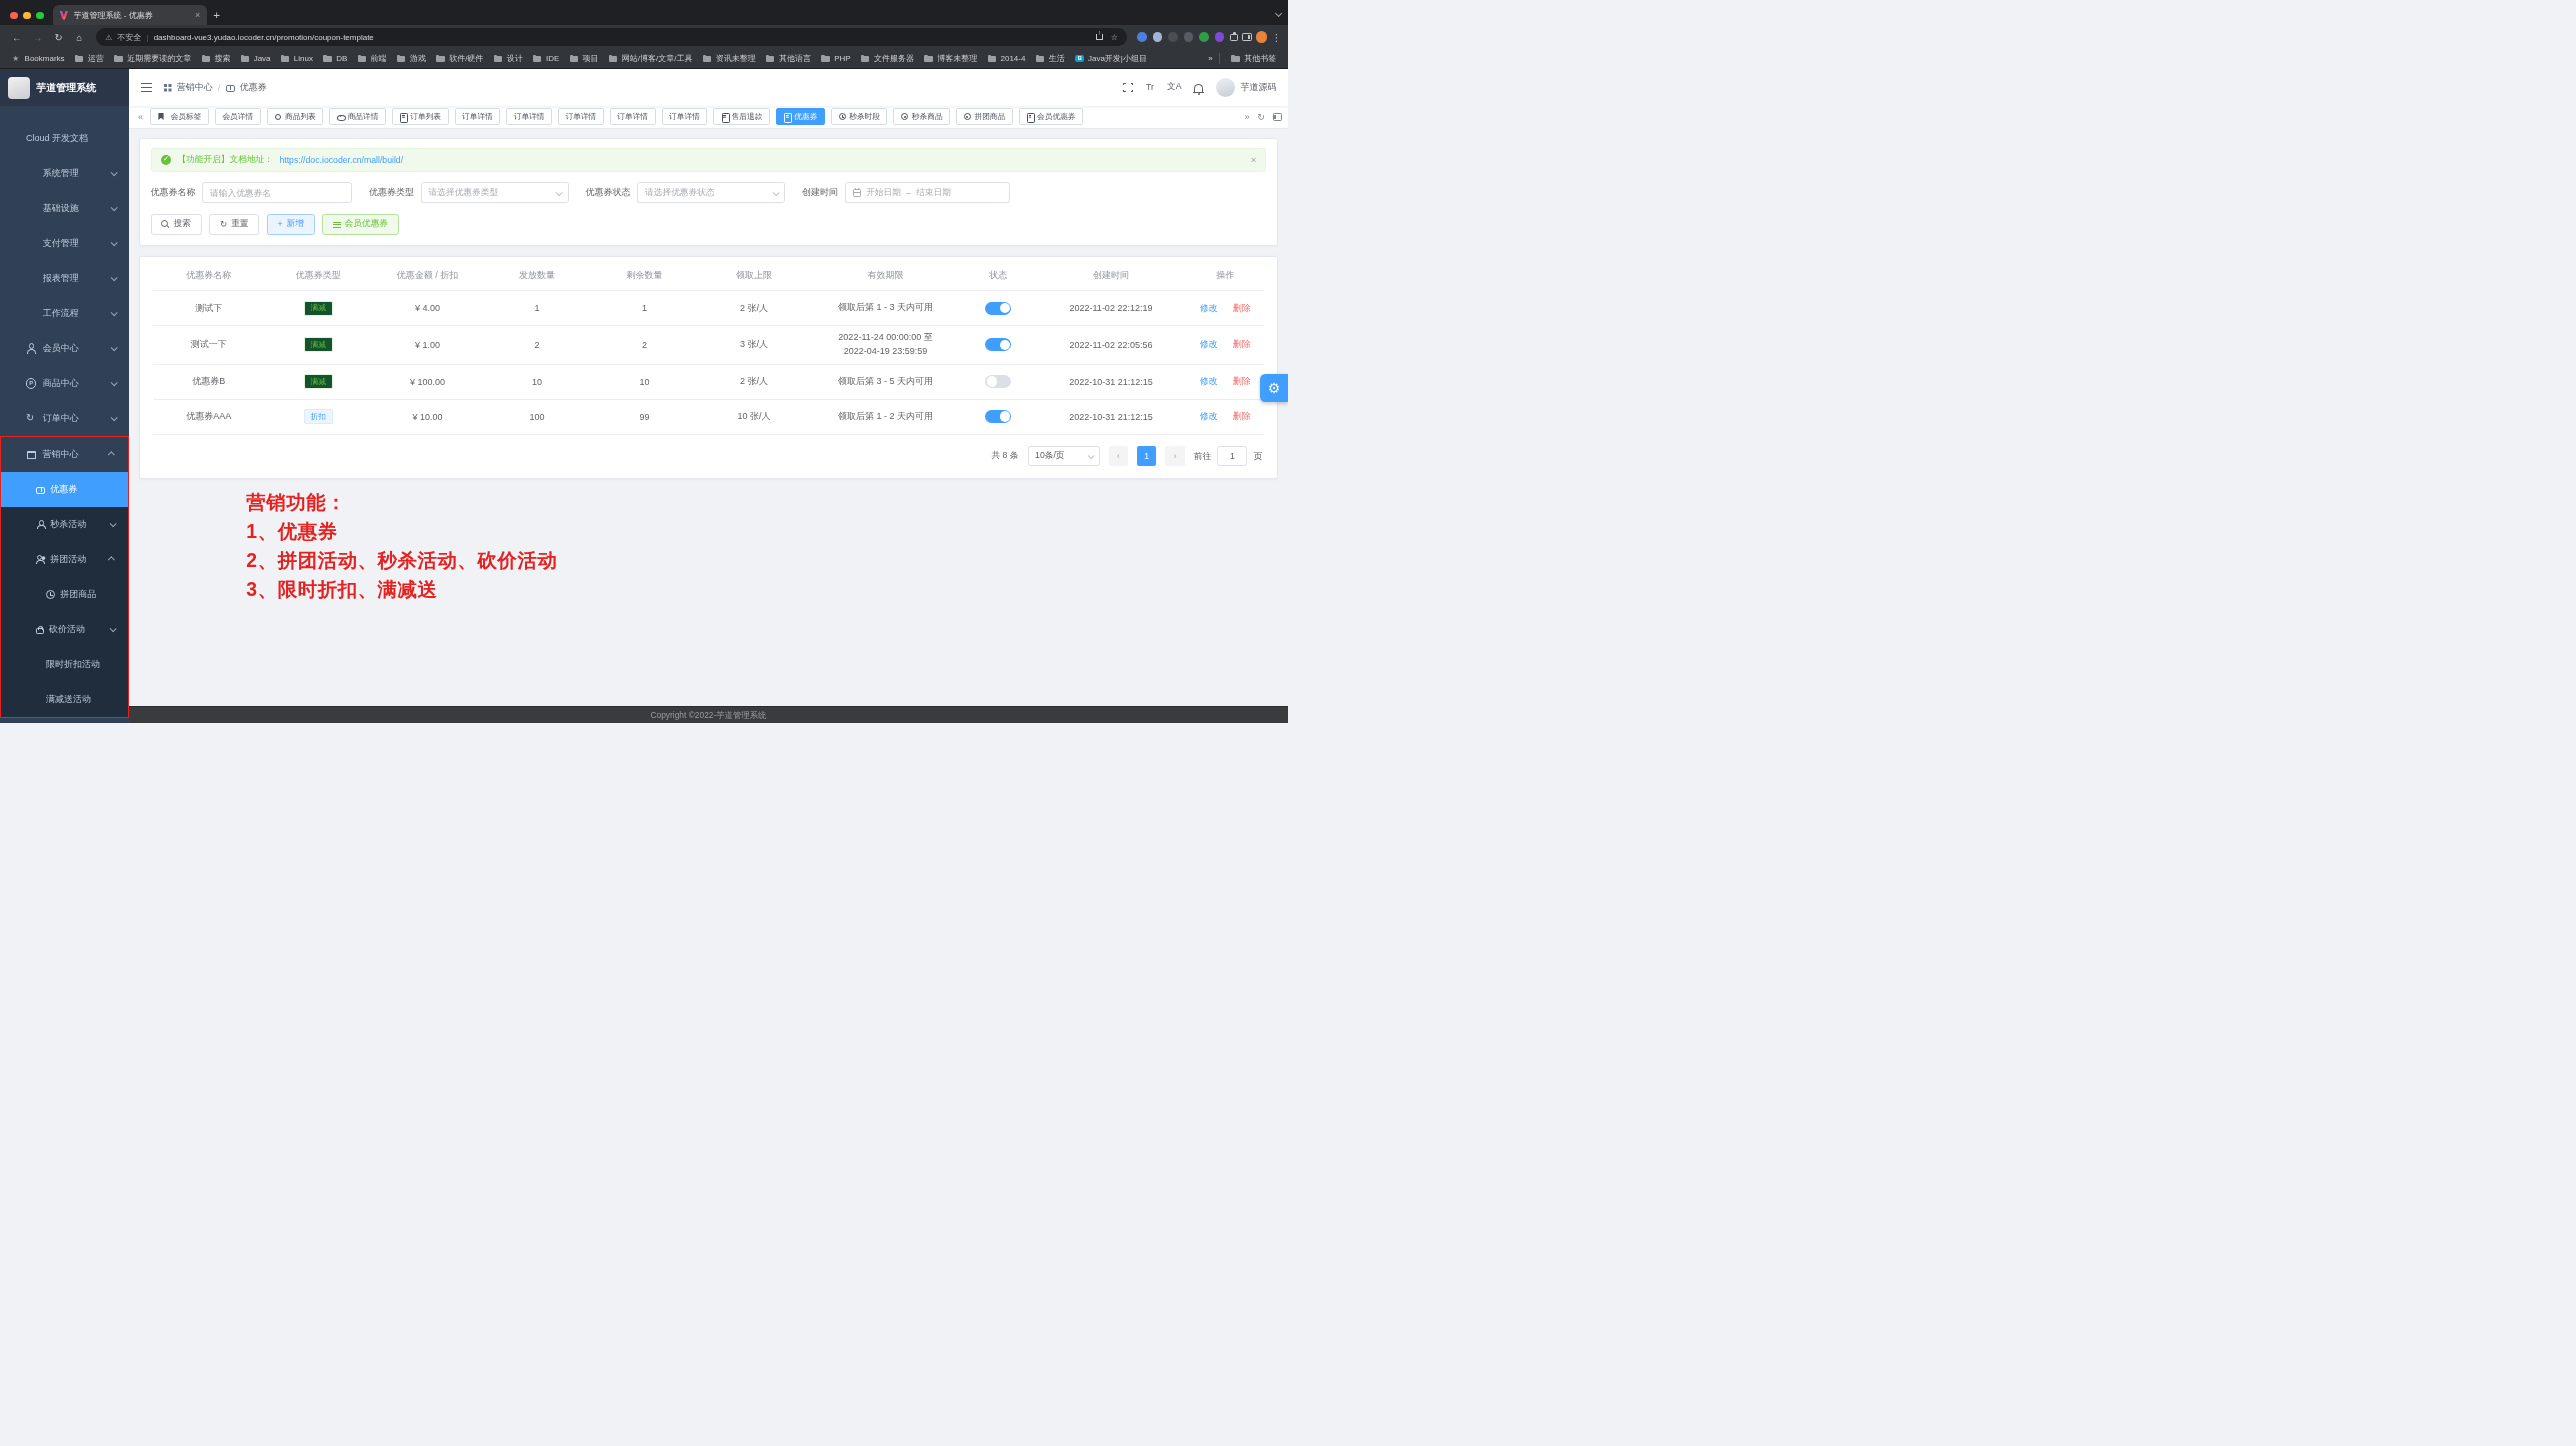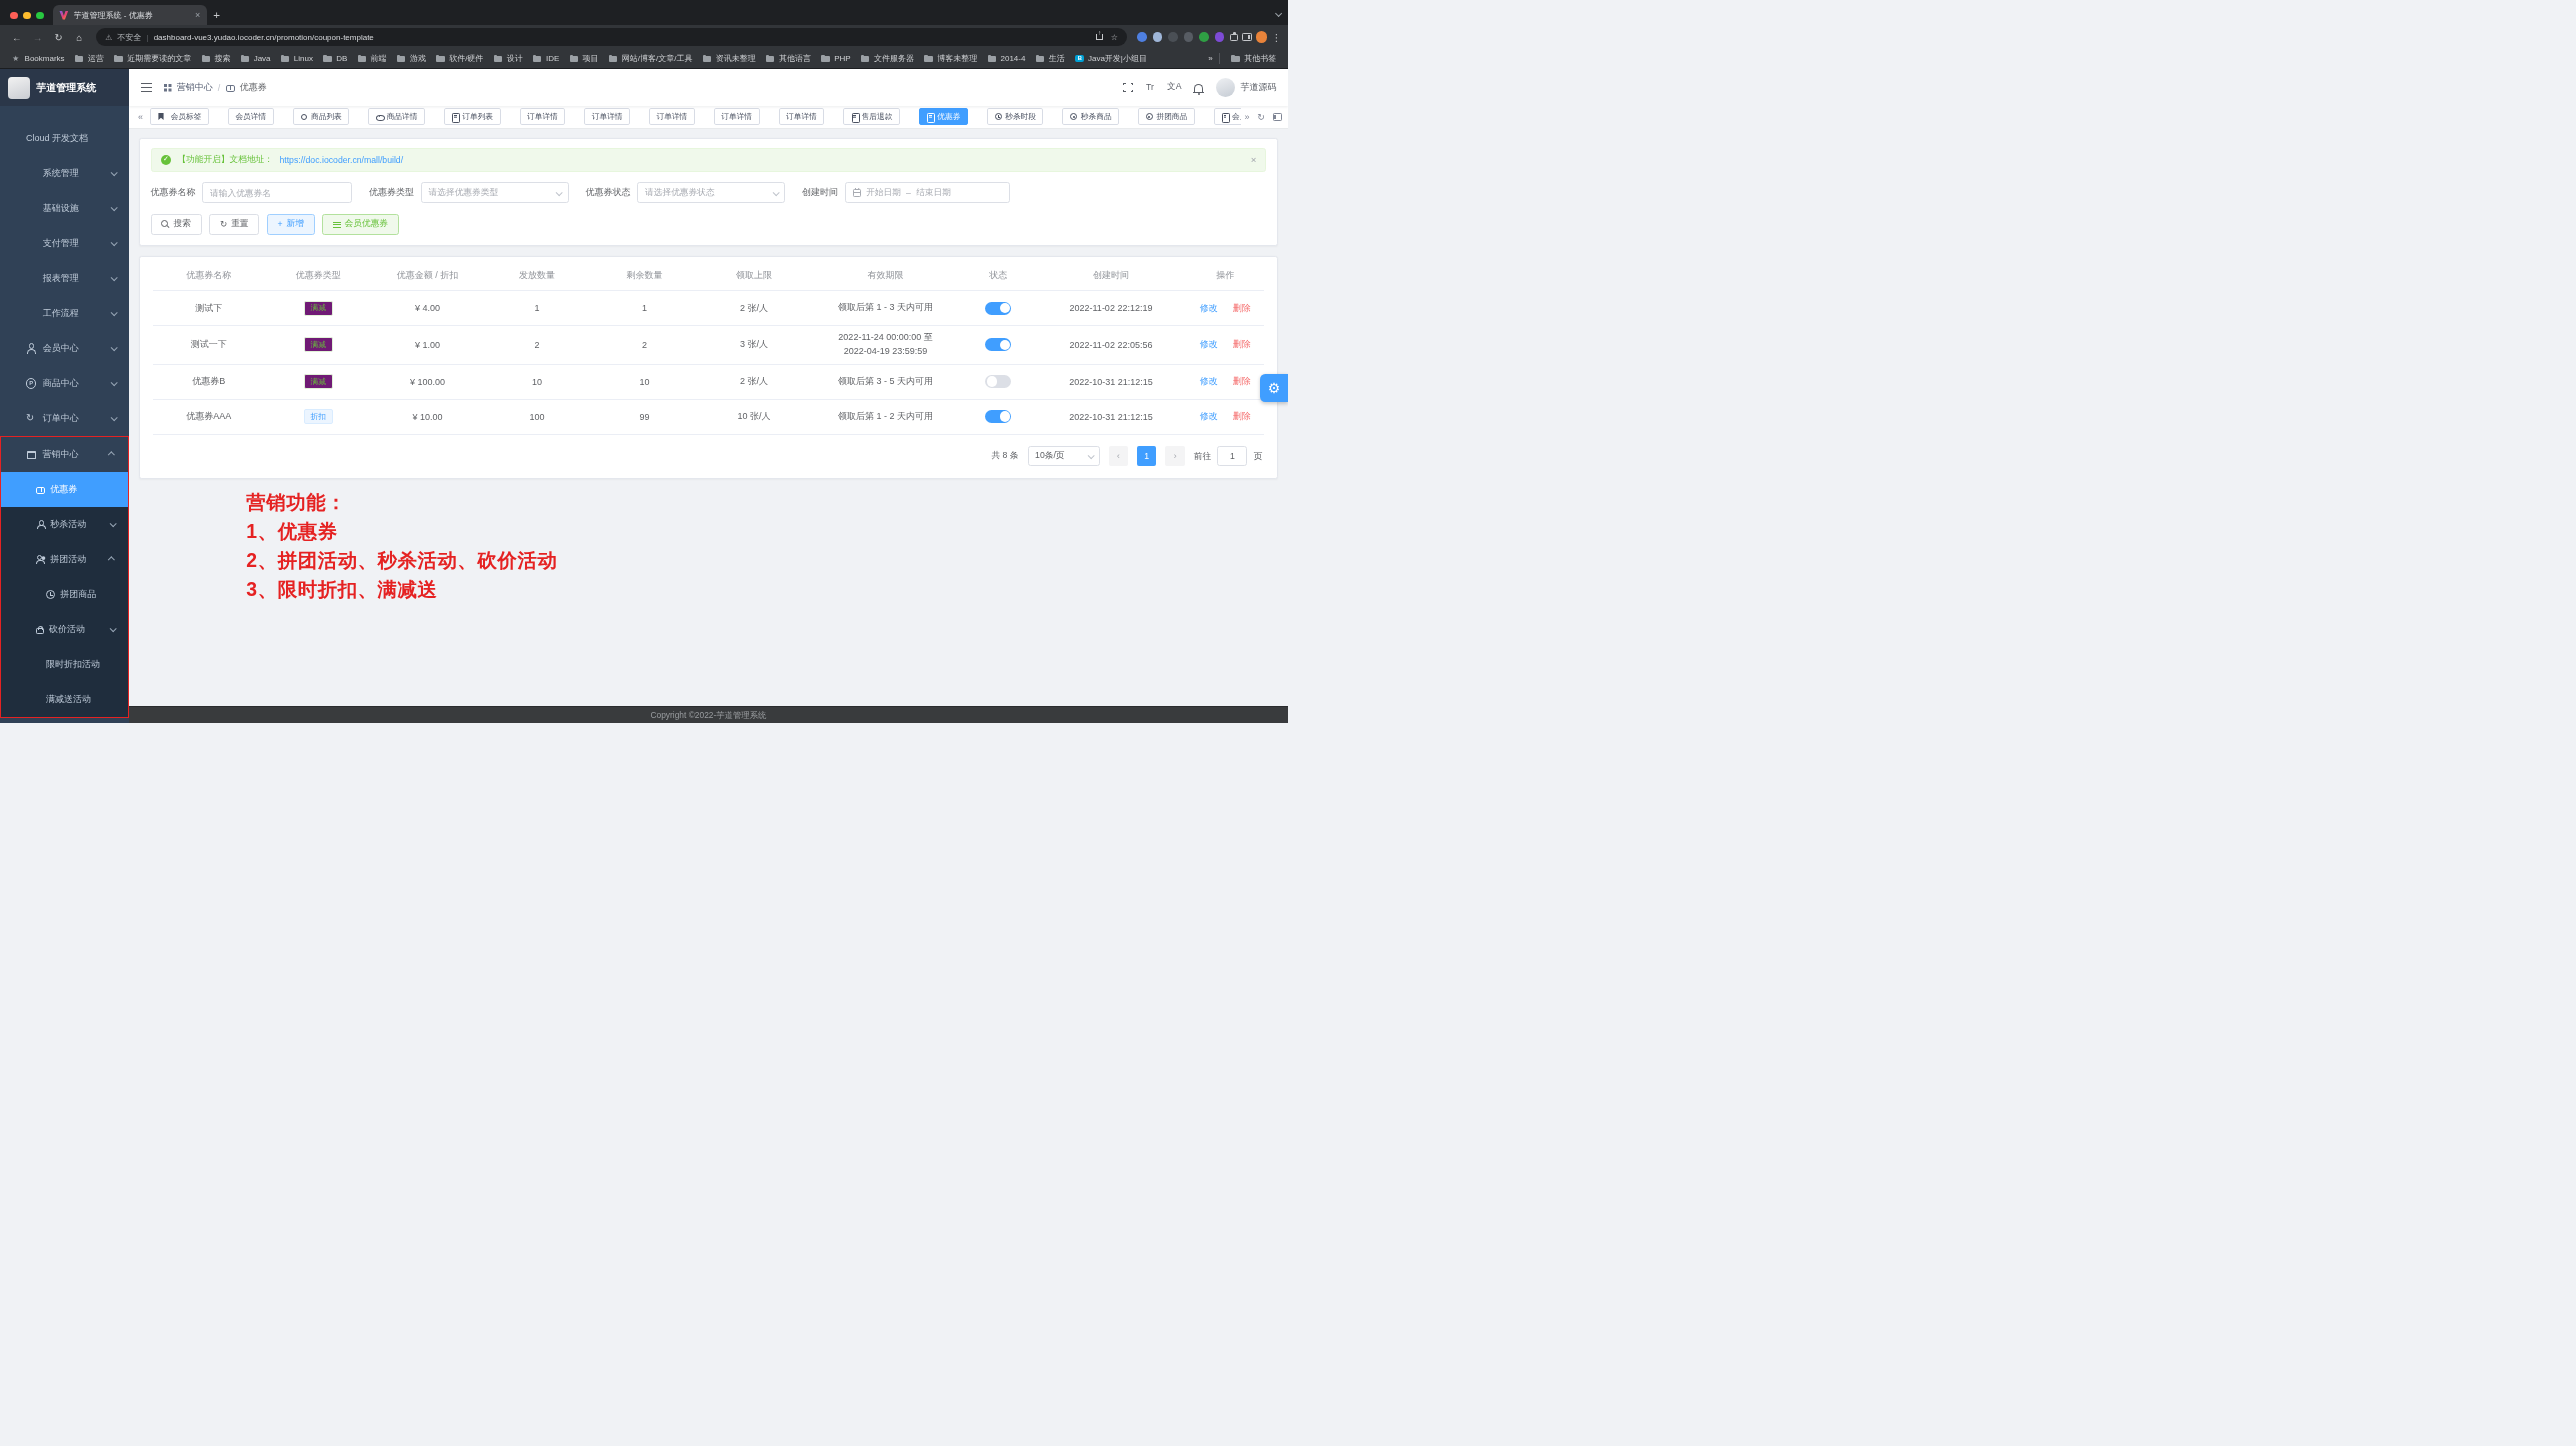--- a/index.html
+++ b/index.html
@@ -103,21 +103,21 @@
   .ic-full::after { content:""; position:absolute; top:1.3px; bottom:1.3px; left:-1.9px; right:-1.9px; background:#fff; }
   .txt-ic { font-size:8.7px; color:#5a5e66; }
   .ic-bell { position:relative; width:8.4px; height:7.7px; border:1.1px solid #5a5e66; border-bottom:none; border-radius:4.5px 4.5px 0 0; margin-top:1.3px; }
   .ic-bell::before { content:""; position:absolute; left:-2.6px; right:-2.6px; bottom:-1.1px; height:1.1px; background:#5a5e66; }
   .ic-bell::after { content:""; position:absolute; left:2.3px; bottom:-3.2px; width:1.9px; height:1.9px; border-radius:50%; background:#5a5e66; }
   .user { display:flex; align-items:center; gap:5.2px; }
   .user-av { width:19.4px; height:19.4px; border-radius:50%; background:linear-gradient(160deg,#eef0f3,#c6ccd4); }
 
   .tagsbar { height:22.6px; background:#fff; border-bottom:0.6px solid #e8eaec; display:flex; align-items:center; padding:0 6.5px; gap:3.9px; position:relative; z-index:2; flex:none; }
   .tv-arrow { color:#808695; font-size:9px; padding:0 2.6px; }
-  .tags-list { display:flex; align-items:center; gap:19px; overflow:hidden; }
+  .tags-list { display:flex; align-items:center; gap:6px; overflow:hidden; }
   .tag { height:17px; display:flex; align-items:center; gap:3.2px; padding:0 6.5px; border:0.6px solid #d8dce5; border-radius:1.9px; background:#fff; color:#495060; font-size:7.7px; white-space:nowrap; flex:none; }
   .tag.active { background:#409eff; border-color:#409eff; color:#fff; }
   .tv-ic { position:relative; width:7.7px; height:7.7px; flex:none; }
   .tv-ic.bm::before { content:""; position:absolute; left:1.3px; top:0; width:5.2px; height:7px; background:currentColor; clip-path:polygon(0 0,100% 0,100% 100%,50% 68%,0 100%); }
   .tv-ic.circle::before { content:""; position:absolute; inset:0.6px; border:0.9px solid currentColor; border-radius:50%; }
   .tv-ic.eye::before { content:""; position:absolute; left:0; top:1.6px; width:7px; height:4.5px; border:0.8px solid currentColor; border-radius:50%; }
   .tv-ic.eye::after { content:""; position:absolute; left:3px; top:3px; width:1.5px; height:1.5px; background:currentColor; border-radius:50%; }
   .tv-ic.doc::before { content:""; position:absolute; left:1px; top:0; width:5.8px; height:7.7px; border:0.8px solid currentColor; border-radius:1.3px; }
   .tv-ic.doc::after { content:""; position:absolute; left:2.6px; top:2.3px; width:2.6px; height:0.8px; background:currentColor; box-shadow:0 1.7px 0 currentColor; }
   .tv-ic.clock::before { content:""; position:absolute; inset:0.3px; border:0.8px solid currentColor; border-radius:50%; }
@@ -167,21 +167,21 @@
   .rowflex > div { display:flex; align-items:center; justify-content:center; text-align:center; padding:5.2px 3.9px; }
   .rowflex > div:nth-child(1){width:10%} .rowflex > div:nth-child(2){width:9.7%}
   .rowflex > div:nth-child(3){width:10%} .rowflex > div:nth-child(4){width:9.7%}
   .rowflex > div:nth-child(5){width:9.7%} .rowflex > div:nth-child(6){width:10%}
   .rowflex > div:nth-child(7){width:13.7%} .rowflex > div:nth-child(8){width:6.6%}
   .rowflex > div:nth-child(9){width:13.7%} .rowflex > div:nth-child(10){width:6.9%}
   .thead { height:30px; border-bottom:0.6px solid #ebeef5; color:#909399; font-size:9px; }
   .trow { min-height:35px; border-bottom:0.6px solid #ebeef5; color:#606266; font-size:9px; }
   .cell-validity { white-space:pre-line; line-height:1.5; }
   .type-tag { font-size:7.7px; padding:1.6px 5.8px; border-radius:1.9px; }
-  .type-tag.green { background:#701a75; color:#67c23a; border:0.6px solid #e1f3d8; }
+  .type-tag.green { background:#14532d; color:#67c23a; border:0.6px solid #e1f3d8; }
   .type-tag.blue { background:#ecf5ff; color:#409eff; border:0.6px solid #d9ecff; }
   .switch { width:26px; height:13px; border-radius:6.5px; position:relative; display:inline-block; cursor:pointer; }
   .switch.on { background:#409eff; } .switch.off { background:#dcdfe6; }
   .switch::after { content:""; position:absolute; top:1.3px; width:10.3px; height:10.3px; border-radius:50%; background:#fff; }
   .switch.on::after { right:1.3px; } .switch.off::after { left:1.3px; }
   .ops { gap:15px; }
   .op-edit { color:#409eff; text-decoration:none; }
   .op-del { color:#f56c6c; text-decoration:none; }
 
   .pager { display:flex; align-items:center; justify-content:flex-end; gap:9px; padding:11.6px 1.3px 10.3px; color:#606266; font-size:8.7px; }

